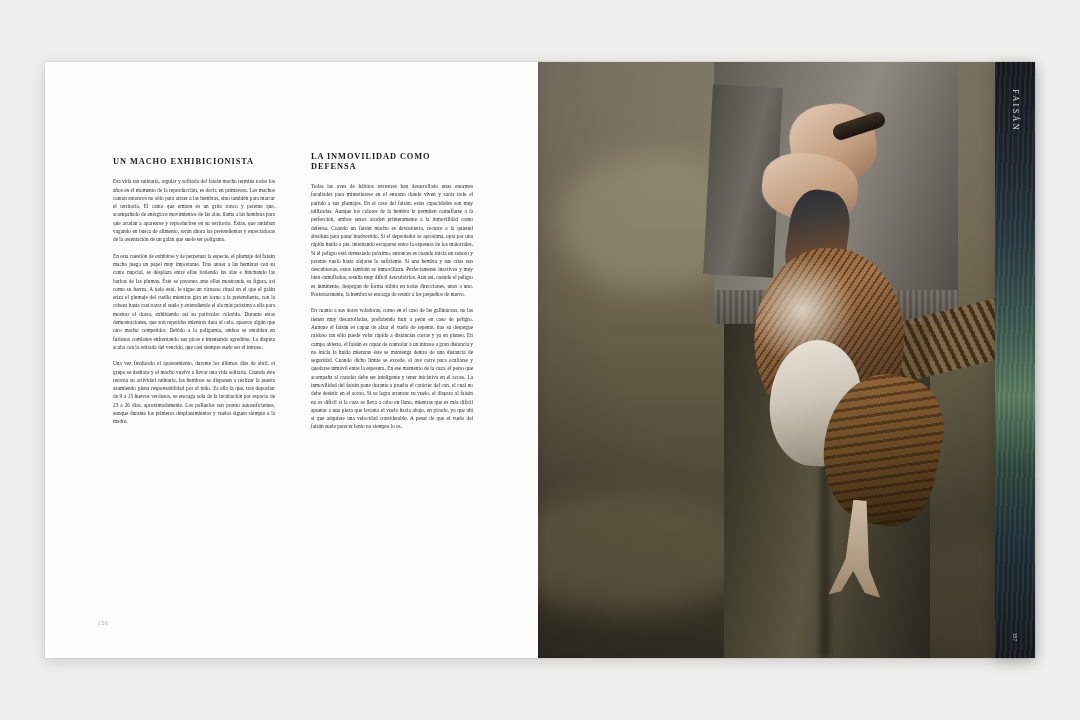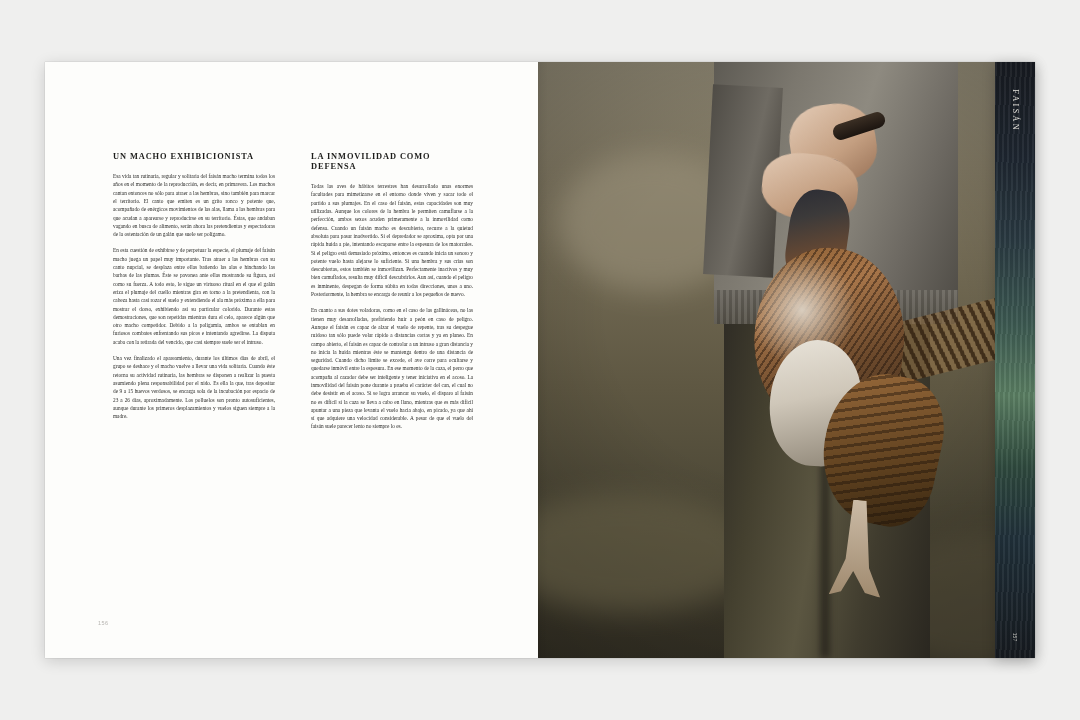--- a/index.html
+++ b/index.html
@@ -40,20 +40,21 @@
     flex: 0 0 493px;
   }
 
   .columns {
     position: absolute;
     left: 68px;
     top: 90px;
     width: 360px;
     display: flex;
     gap: 36px;
+    align-items: center;
   }
 
   .col {
     width: 169px;
   }
 
   .col-heading {
     font-family: "Liberation Serif", serif;
     font-size: 8.4px;
     letter-spacing: 0.9px;

